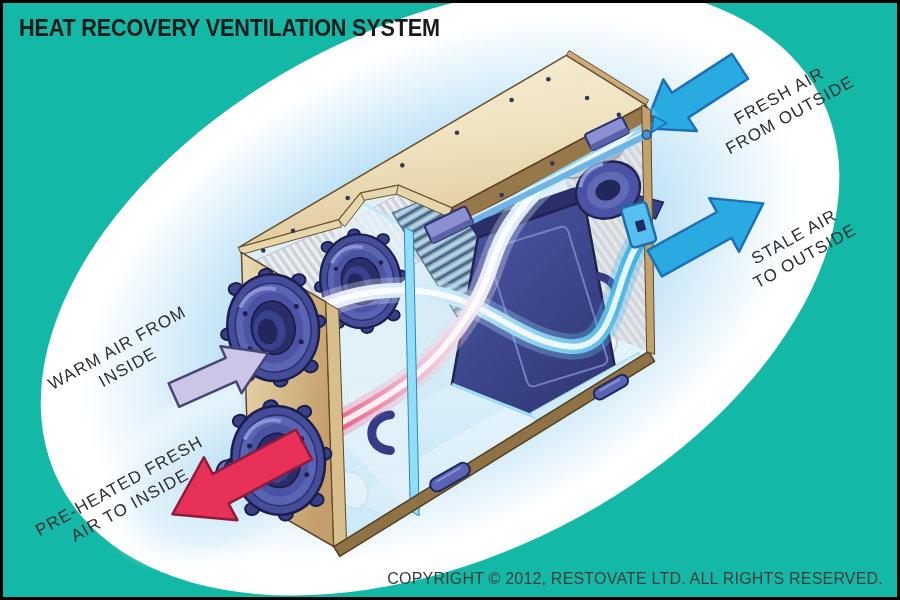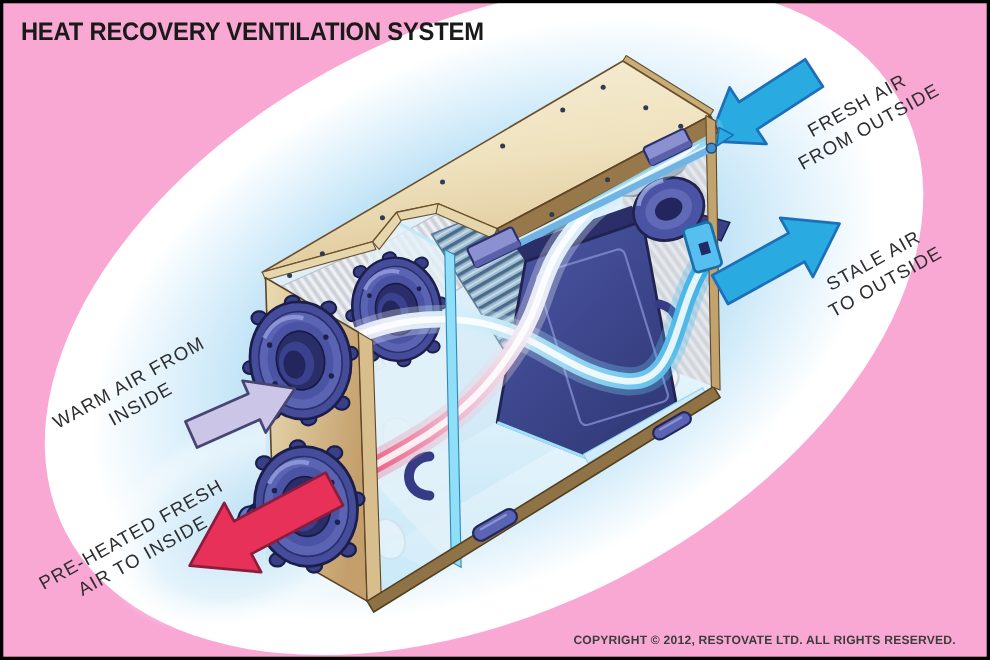--- a/index.html
+++ b/index.html
@@ -1,35 +1,35 @@
 <!DOCTYPE html>
 <html><head>
 <meta charset="utf-8">
 <style>
   html,body{margin:0;padding:0;background:#888;}
   .stage{
-    position:relative;width:900px;height:600px;background:#f9a8d4;
+    position:relative;width:900px;height:600px;background:#14b8a6;
     border:3px solid #000;box-sizing:border-box;overflow:hidden;
     font-family:"Liberation Sans",sans-serif;
   }
   .stage svg{position:absolute;left:0;top:0;width:894px;height:594px;display:block;}
   .page-title{
     position:absolute;left:16px;top:12px;
     font-size:23px;font-weight:800;letter-spacing:-0.2px;color:#1a1a1a;
     transform:scaleX(0.94);transform-origin:left center;white-space:nowrap;
   }
   .flow-label{
     position:absolute;text-align:center;color:#2e2e30;
     font-size:17px;line-height:1.32;letter-spacing:1.1px;font-weight:400;
     transform:rotate(-29deg);white-space:nowrap;
   }
   .flow-label span{display:block;}
   .copyright{
-    position:absolute;right:28px;bottom:9px;
-    font-size:11px;font-weight:700;color:#3c3c3c;letter-spacing:0.2px;
+    position:absolute;right:14px;bottom:9px;
+    font-size:16px;font-weight:400;color:#3c3c3c;letter-spacing:0.2px;
   }
   .lbl-fresh{left:682px;top:81px;width:200px;}
   .lbl-stale{left:697px;top:222px;width:200px;}
   .lbl-warm{left:15px;top:333px;width:210px;}
   .lbl-preheated{left:2px;top:471px;width:240px;}
 </style>
 </head>
 <body>
 
 <div class="stage">

